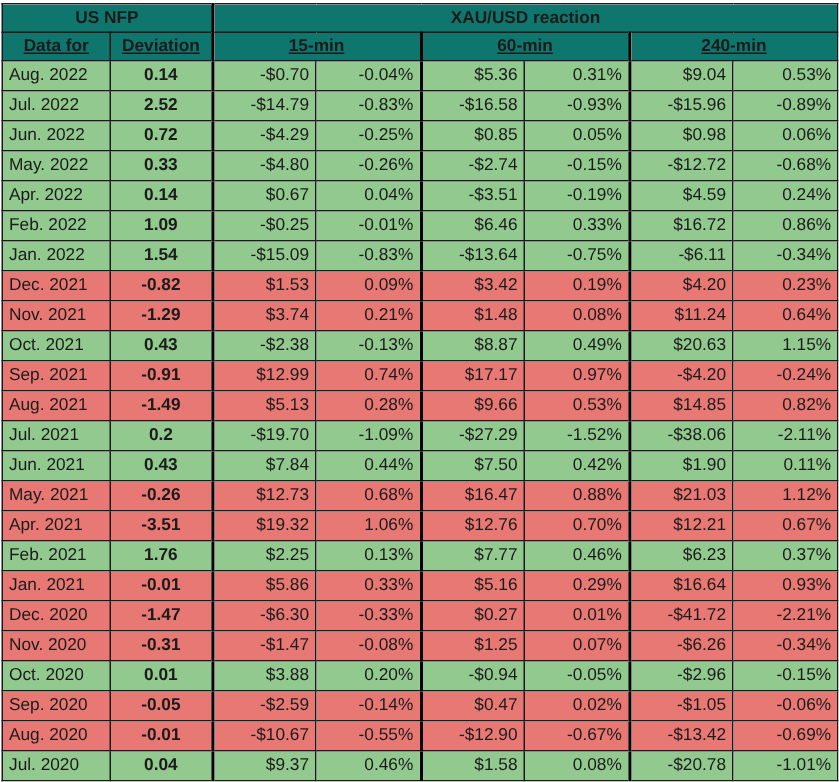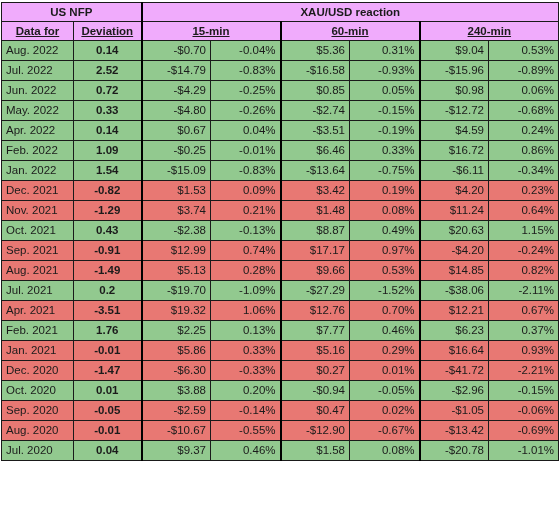--- a/index.html
+++ b/index.html
@@ -28,21 +28,21 @@
     border: 1px solid #1a1a1a;
     padding: 0 4px;
     height: 19px;
     line-height: 19px;
     overflow: hidden;
     white-space: nowrap;
   }
   
   .grp-edge-l { border-left: 2px solid #000 !important; }
   thead th {
-    background: #f0abfc;
+    background: #0f766e;
     font-weight: bold;
     text-align: center;
     border: 1px solid #000;
   }
   thead tr.h1 th { height: 18px; line-height: 18px; }
   thead tr.h2 th { height: 18px; line-height: 18px; text-decoration: underline; }
   td.month {
     font-weight: normal;
     text-align: left;
   }
@@ -214,20 +214,40 @@
         <tr class="pos">
           <td class="month">Jul. 2021</td>
           <td class="dev">0.2</td>
           <td class="num grp-edge-l">-$19.70</td>
           <td class="num">-1.09%</td>
           <td class="num grp-edge-l">-$27.29</td>
           <td class="num">-1.52%</td>
           <td class="num grp-edge-l">-$38.06</td>
           <td class="num">-2.11%</td>
         </tr>
+        <tr class="pos">
+          <td class="month">Jun. 2021</td>
+          <td class="dev">0.43</td>
+          <td class="num grp-edge-l">$7.84</td>
+          <td class="num">0.44%</td>
+          <td class="num grp-edge-l">$7.50</td>
+          <td class="num">0.42%</td>
+          <td class="num grp-edge-l">$1.90</td>
+          <td class="num">0.11%</td>
+        </tr>
+        <tr class="neg">
+          <td class="month">May. 2021</td>
+          <td class="dev">-0.26</td>
+          <td class="num grp-edge-l">$12.73</td>
+          <td class="num">0.68%</td>
+          <td class="num grp-edge-l">$16.47</td>
+          <td class="num">0.88%</td>
+          <td class="num grp-edge-l">$21.03</td>
+          <td class="num">1.12%</td>
+        </tr>
         <tr class="neg">
           <td class="month">Apr. 2021</td>
           <td class="dev">-3.51</td>
           <td class="num grp-edge-l">$19.32</td>
           <td class="num">1.06%</td>
           <td class="num grp-edge-l">$12.76</td>
           <td class="num">0.70%</td>
           <td class="num grp-edge-l">$12.21</td>
           <td class="num">0.67%</td>
         </tr>
@@ -254,20 +274,30 @@
         <tr class="neg">
           <td class="month">Dec. 2020</td>
           <td class="dev">-1.47</td>
           <td class="num grp-edge-l">-$6.30</td>
           <td class="num">-0.33%</td>
           <td class="num grp-edge-l">$0.27</td>
           <td class="num">0.01%</td>
           <td class="num grp-edge-l">-$41.72</td>
           <td class="num">-2.21%</td>
         </tr>
+        <tr class="neg">
+          <td class="month">Nov. 2020</td>
+          <td class="dev">-0.31</td>
+          <td class="num grp-edge-l">-$1.47</td>
+          <td class="num">-0.08%</td>
+          <td class="num grp-edge-l">$1.25</td>
+          <td class="num">0.07%</td>
+          <td class="num grp-edge-l">-$6.26</td>
+          <td class="num">-0.34%</td>
+        </tr>
         <tr class="pos">
           <td class="month">Oct. 2020</td>
           <td class="dev">0.01</td>
           <td class="num grp-edge-l">$3.88</td>
           <td class="num">0.20%</td>
           <td class="num grp-edge-l">-$0.94</td>
           <td class="num">-0.05%</td>
           <td class="num grp-edge-l">-$2.96</td>
           <td class="num">-0.15%</td>
         </tr>

